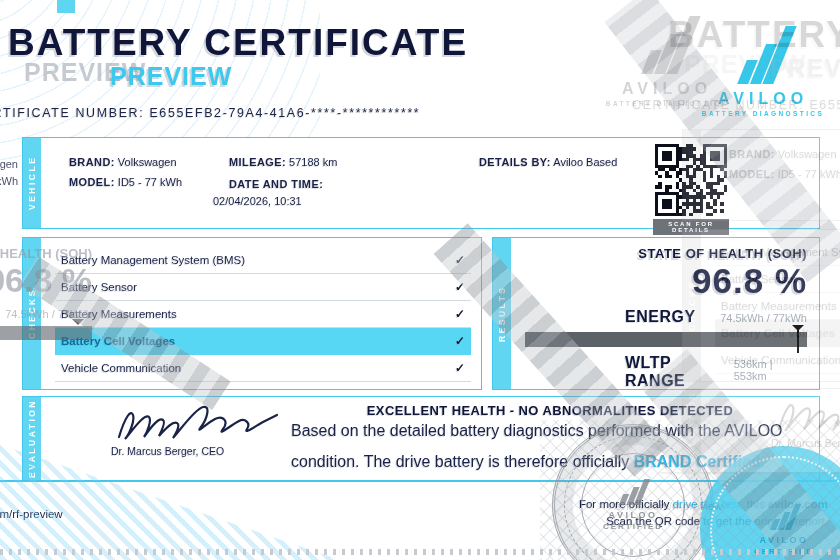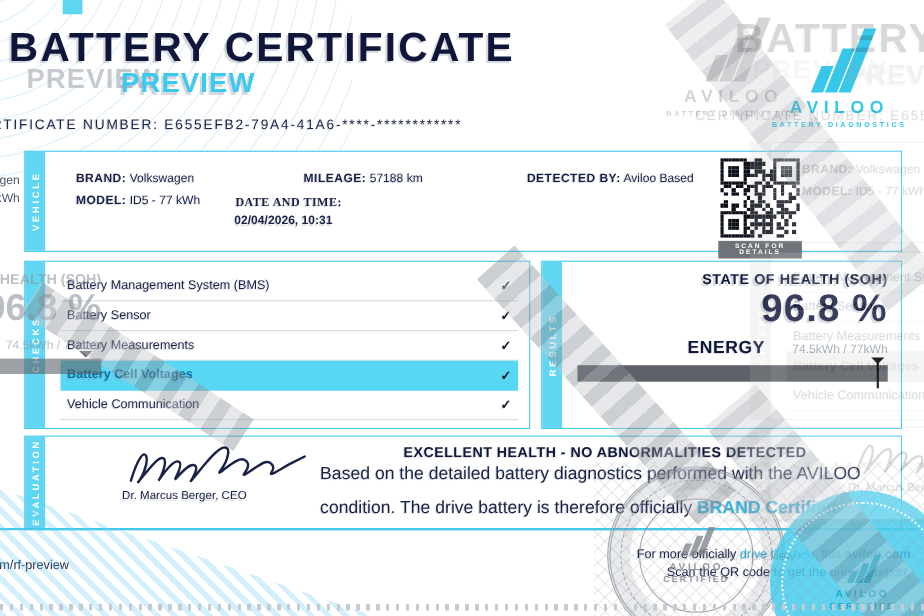--- a/index.html
+++ b/index.html
@@ -54,21 +54,21 @@
   .box{position:absolute;background:#fff;border:1.5px solid #41c9ec;display:flex;}
   .tab{width:18px;background:#60d6f2;color:#ffffff;display:flex;align-items:center;justify-content:center;
        font-size:8.5px;font-weight:700;letter-spacing:2.5px;
        writing-mode:vertical-rl;transform:rotate(180deg);}
   .box-body{flex:1;position:relative;}
 
   .vehicle-box{left:22px;top:137px;width:796px;height:90px;}
   .field{position:absolute;font-size:11px;color:#1a2146;white-space:nowrap;}
   .field b{font-weight:800;letter-spacing:.4px;}
   .f-brand{left:28px;top:18px;}  .f-model{left:28px;top:38px;}
-  .f-mileage{left:188px;top:18px;margin-left:47px;} .f-date{left:173px;top:40px;font-family:Liberation Serif, serif;} .f-dateval{left:172px;top:57px;font-weight:bold;}
+  .f-mileage{left:188px;top:18px;} .f-date{left:188px;top:40px;} .f-dateval{left:172px;top:57px;}
   .f-exec{left:438px;top:18px;}
   .qr-wrap{position:absolute;left:612px;top:4px;width:76px;}
   .qr{width:72px;height:72px;background:#fff;display:grid;grid-template-columns:repeat(21,1fr);
       grid-template-rows:repeat(21,1fr);border:2px solid #fff;}
   .qr span{background:#fff;} .qr span.on{background:#0c0f1a;}
   .qr-caption{margin-top:1px;background:#6e737a;color:#fff;font-size:6px;letter-spacing:1.8px;
       text-align:center;padding:2px 0;font-weight:700;}
 
   .checks-box{left:22px;top:237px;width:458px;height:151px;}
   .check-rows{position:absolute;left:14px;right:10px;top:9px;}
@@ -192,21 +192,21 @@
         <div class="field f-brand dbl-s">
           <b>BRAND:</b> <span>Volkswagen</span></div>
         <div class="field f-model dbl-s">
           <b>MODEL:</b> <span>ID5 - 77 kWh</span></div>
         <div class="field f-mileage dbl-s">
           <b>MILEAGE:</b> <span>57188 km</span></div>
         <div class="field f-date dbl-s">
           <b>DATE AND TIME:</b></div>
         <div class="field f-dateval dbl-s">02/04/2026, 10:31</div>
         <div class="field f-exec dbl-s">
-          <b>DETECTED BY:</b> <span>Aviloo Based</span></div>
+          <b>DETAILS BY:</b> <span>Aviloo Based</span></div>
         <div class="qr-wrap">
           <div class="qr" id="qr">
               <span class="on"></span>
               <span class="on"></span>
               <span class="on"></span>
               <span class="on"></span>
               <span class="on"></span>
               <span class="on"></span>
               <span class="on"></span>
               <span></span>
@@ -683,20 +683,24 @@
         <div class="res-pad">
           <div class="soh-label dbl">STATE OF HEALTH (SOH)</div>
           <div class="soh-value dbl">96.8 %</div>
           <div class="res-row">
             <span class="lbl dbl-s">ENERGY</span>
             <span class="val">74.5kWh / 77kWh</span>
           </div>
           <div class="gauge">
             <div class="marker" id="gauge-marker" style="left: calc(96.8% - 1px);"></div>
           </div>
+          <div class="res-row">
+            <span class="lbl dbl-s">WLTP RANGE</span>
+            <span class="val">536km | 553km</span>
+          </div>
         </div>
       </div>
     </div>
 
     <div class="box eval-box">
       <div class="tab">EVALUATION</div>
       <div class="box-body">
         <div class="eval-head dbl-s">EXCELLENT HEALTH - NO ABNORMALITIES DETECTED</div>
         <div class="eval-text dbl-s">
           <span>Based on the detailed battery diagnostics performed with the AVILOO</span><br>

